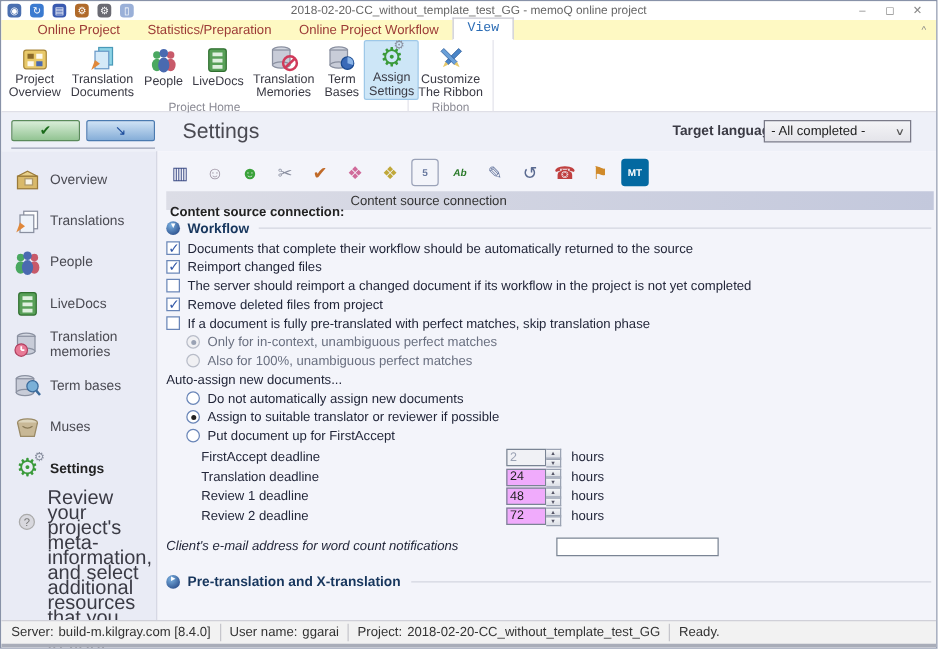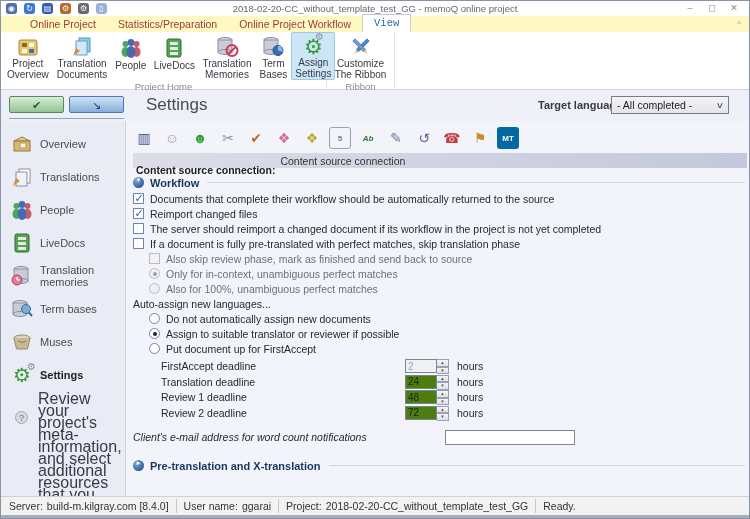--- a/index.html
+++ b/index.html
@@ -95,21 +95,21 @@
   .checkbox.disabled { border-color:#b8bcc8; background:#f2f2f5; }
 
   .radio { width:11px; height:11px; border:1px solid #6a86b8; border-radius:50%; background:#fff; flex:none; position:relative; }
   .radio.on::after { content:""; position:absolute; left:2.5px; top:2.5px; width:4px; height:4px; border-radius:50%; background:#222; }
   .radio.disabled { border-color:#b8bcc8; background:#f0f0f3; }
   .radio.disabled.on::after { background:#9aa2b4; }
 
   .dl-row { display:flex; align-items:center; height:15px; margin-left:28px; margin-top:0.5px; }
   .dl-label { width:244px; font-size:10.5px; color:#23273a; }
   .spin { display:flex; align-items:stretch; height:14px; }
-  .spin input { width:32px; border:1px solid #7a8494; font-size:10px; padding:0 2px; font-family:inherit; color:#222; background:#4d7c0f; }
+  .spin input { width:32px; border:1px solid #7a8494; font-size:10px; padding:0 2px; font-family:inherit; color:#222; background:#f0abfc; }
   .spin.disabled input { background:#f0f1f5; color:#9aa2b4; }
   .spin-btns { display:flex; flex-direction:column; width:12px; }
   .spin-btn { flex:1; background:linear-gradient(#f4f5f8,#dcdfe6); border:1px solid #9aa2b2; border-left:none;
     font-size:4.5px; line-height:5.5px; text-align:center; color:#556; }
   .spin-btn.up::after { content:"▲"; }
   .spin-btn.dn::after { content:"▼"; }
   .hours { margin-left:8px; font-size:10.5px; color:#23273a; }
 
   .email-row { display:flex; align-items:center; height:16px; margin-top:9px; }
   .email-label { width:312px; font-size:10.5px; color:#23273a;font-style:italic; }
@@ -422,39 +422,39 @@
       </div>
       <div class="row">
         <span class="checkbox on"></span>
         <span class="lbl">Reimport changed files</span>
       </div>
       <div class="row">
         <span class="checkbox"></span>
         <span class="lbl">The server should reimport a changed document if its workflow in the project is not yet completed</span>
       </div>
       <div class="row">
+        <span class="checkbox on"></span>
+        <span class="lbl">Remove deleted files from project</span>
+      </div>
+      <div class="row">
         <span class="checkbox"></span>
         <span class="lbl">If a document is fully pre-translated with perfect matches, skip translation phase</span>
       </div>
 
-      <div class="row ind1">
-        <span class="checkbox disabled"></span>
-        <span class="lbl dim">Also skip review phase, mark as finished and send back to source</span>
-      </div>
       <div class="row ind1">
         <span class="radio on disabled"></span>
         <span class="lbl dim">Only for in-context, unambiguous perfect matches</span>
       </div>
       <div class="row ind1">
         <span class="radio disabled"></span>
         <span class="lbl dim">Also for 100%, unambiguous perfect matches</span>
       </div>
 
       <div class="row">
-        <span class="plain-lbl">Auto-assign new languages...</span>
+        <span class="plain-lbl">Auto-assign new documents...</span>
       </div>
       <div class="row ind1">
         <span class="radio"></span>
         <span class="lbl">Do not automatically assign new documents</span>
       </div>
       <div class="row ind1">
         <span class="radio on"></span>
         <span class="lbl">Assign to suitable translator or reviewer if possible</span>
       </div>
       <div class="row ind1">

